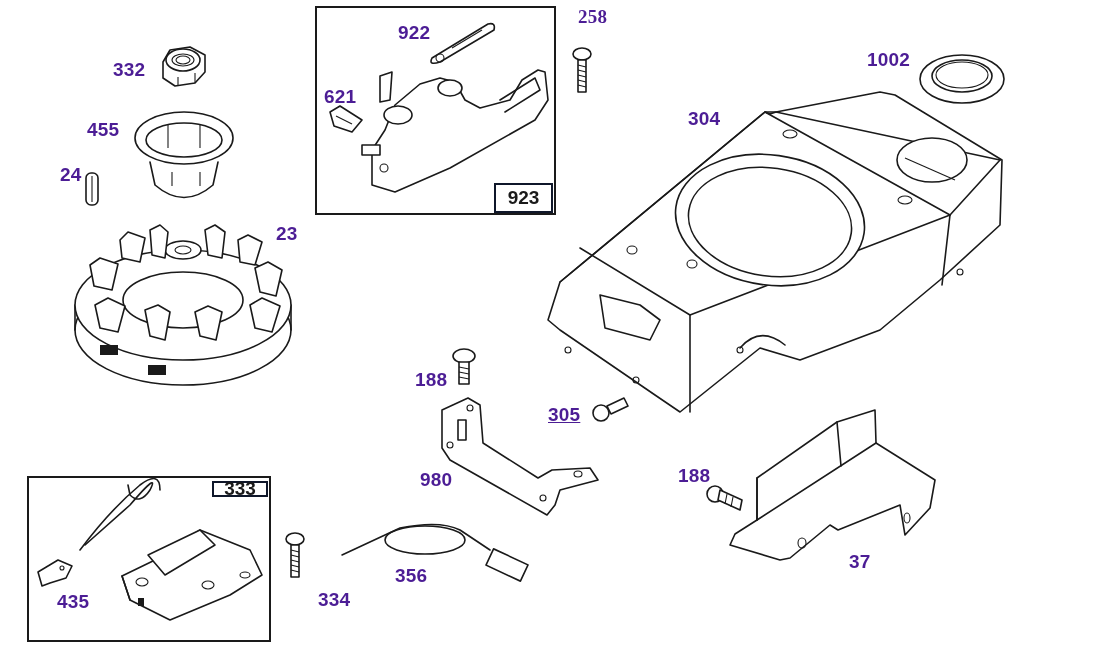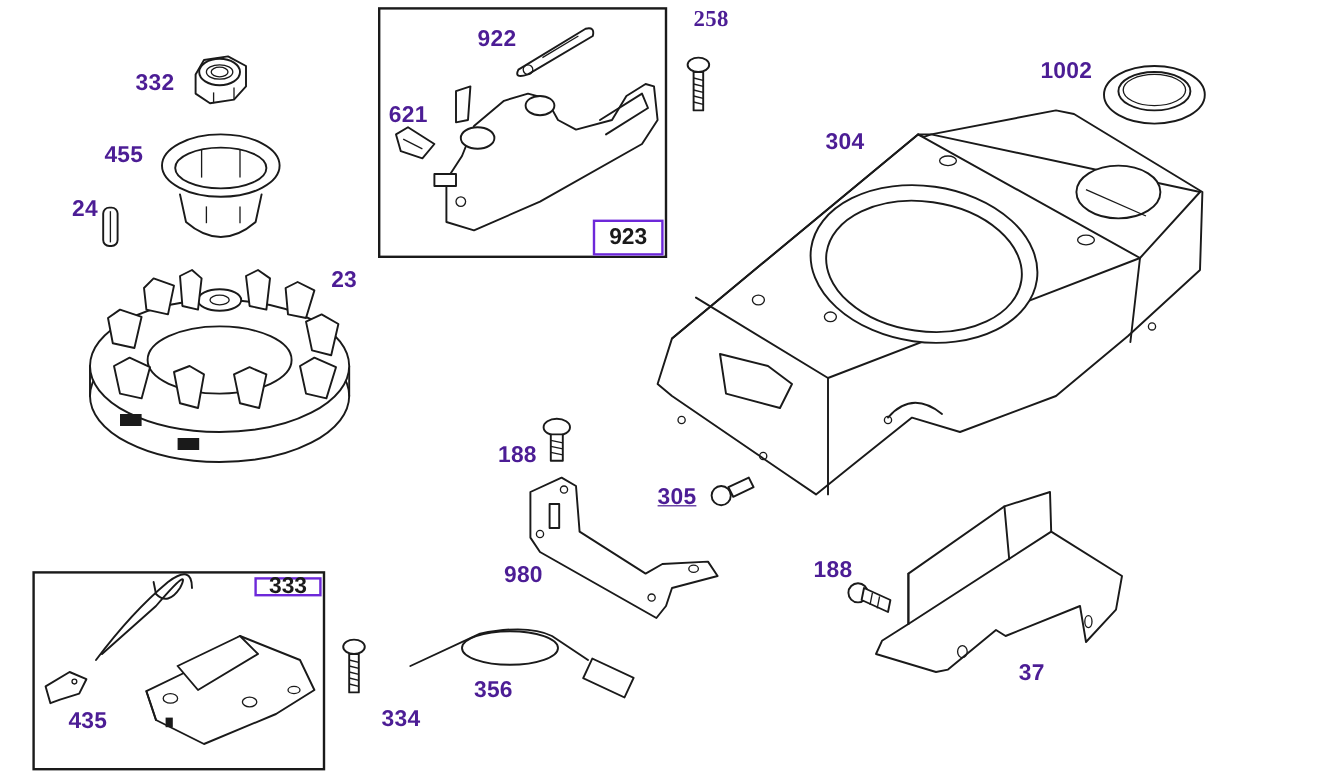--- a/index.html
+++ b/index.html
@@ -1,21 +1,21 @@
 <!DOCTYPE html>
 <html><head>
 <meta charset="utf-8">
 <style>
   html, body { margin:0; padding:0; background:#ffffff; }
   body { width:1100px; height:652px; overflow:hidden; position:relative;
          font-family:"Liberation Sans", sans-serif; }
   #canvas { position:absolute; left:0; top:0; width:1100px; height:652px; }
   .lbl { position:absolute; font-family:"Liberation Sans", sans-serif; font-weight:bold;
          font-size:19px; color:#4c1d95; line-height:1; letter-spacing:0.2px; white-space:nowrap; }
-  .boxlbl { position:absolute; border:2px solid #6d28d9; background:#fff; font-weight:bold;
+  .boxlbl { position:absolute; border:2px solid #0f172a; background:#fff; font-weight:bold;
             font-size:19px; color:#1a1a1a; display:flex; align-items:center; justify-content:center;
             font-family:"Liberation Sans", sans-serif; box-sizing:border-box; }
   .group-box { position:absolute; border:2px solid #1a1a1a; box-sizing:border-box; }
   svg .ln { fill:none; stroke:#1a1a1a; stroke-width:1.6; stroke-linejoin:round; stroke-linecap:round; }
   svg .lnw { fill:#fff; stroke:#1a1a1a; stroke-width:1.6; stroke-linejoin:round; stroke-linecap:round; }
   svg .thin { fill:none; stroke:#1a1a1a; stroke-width:1.1; }
   svg .dk { fill:#1a1a1a; stroke:none; }
 </style>
 </head>
 <body>

